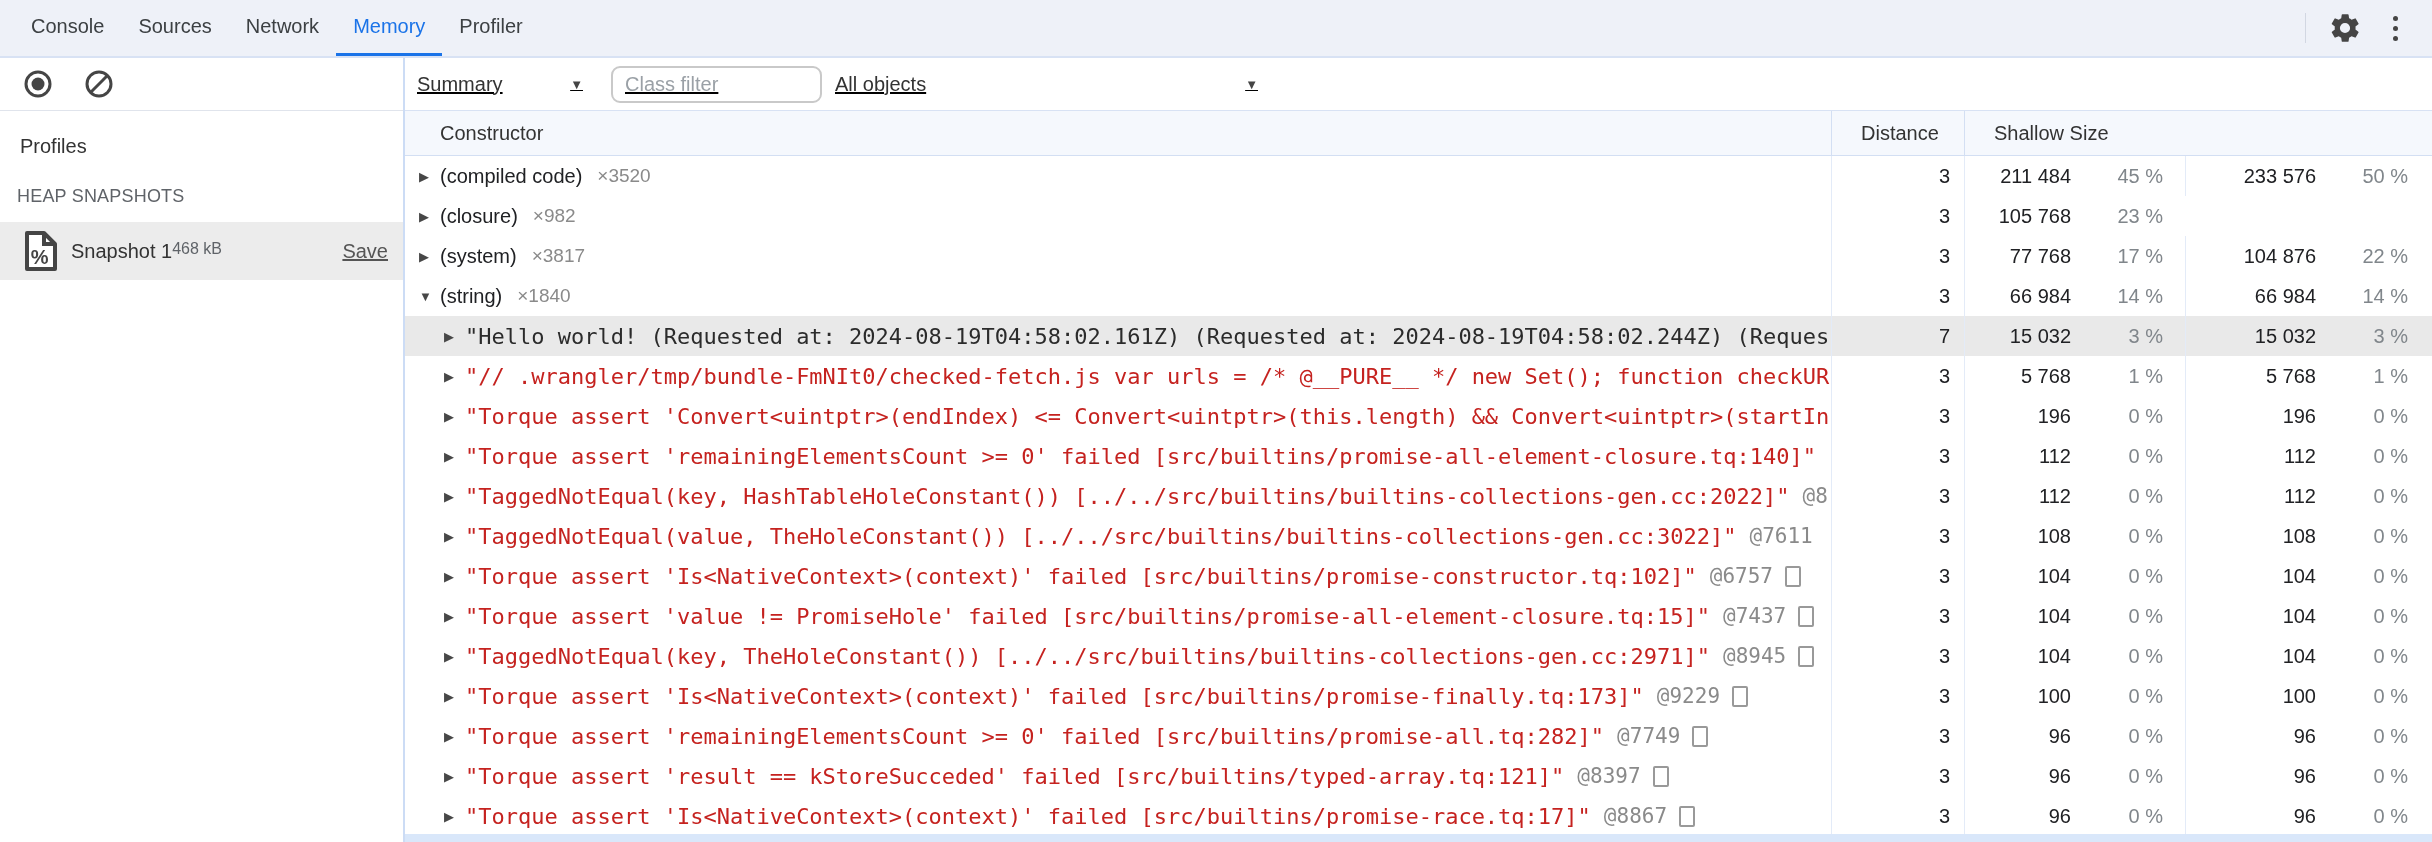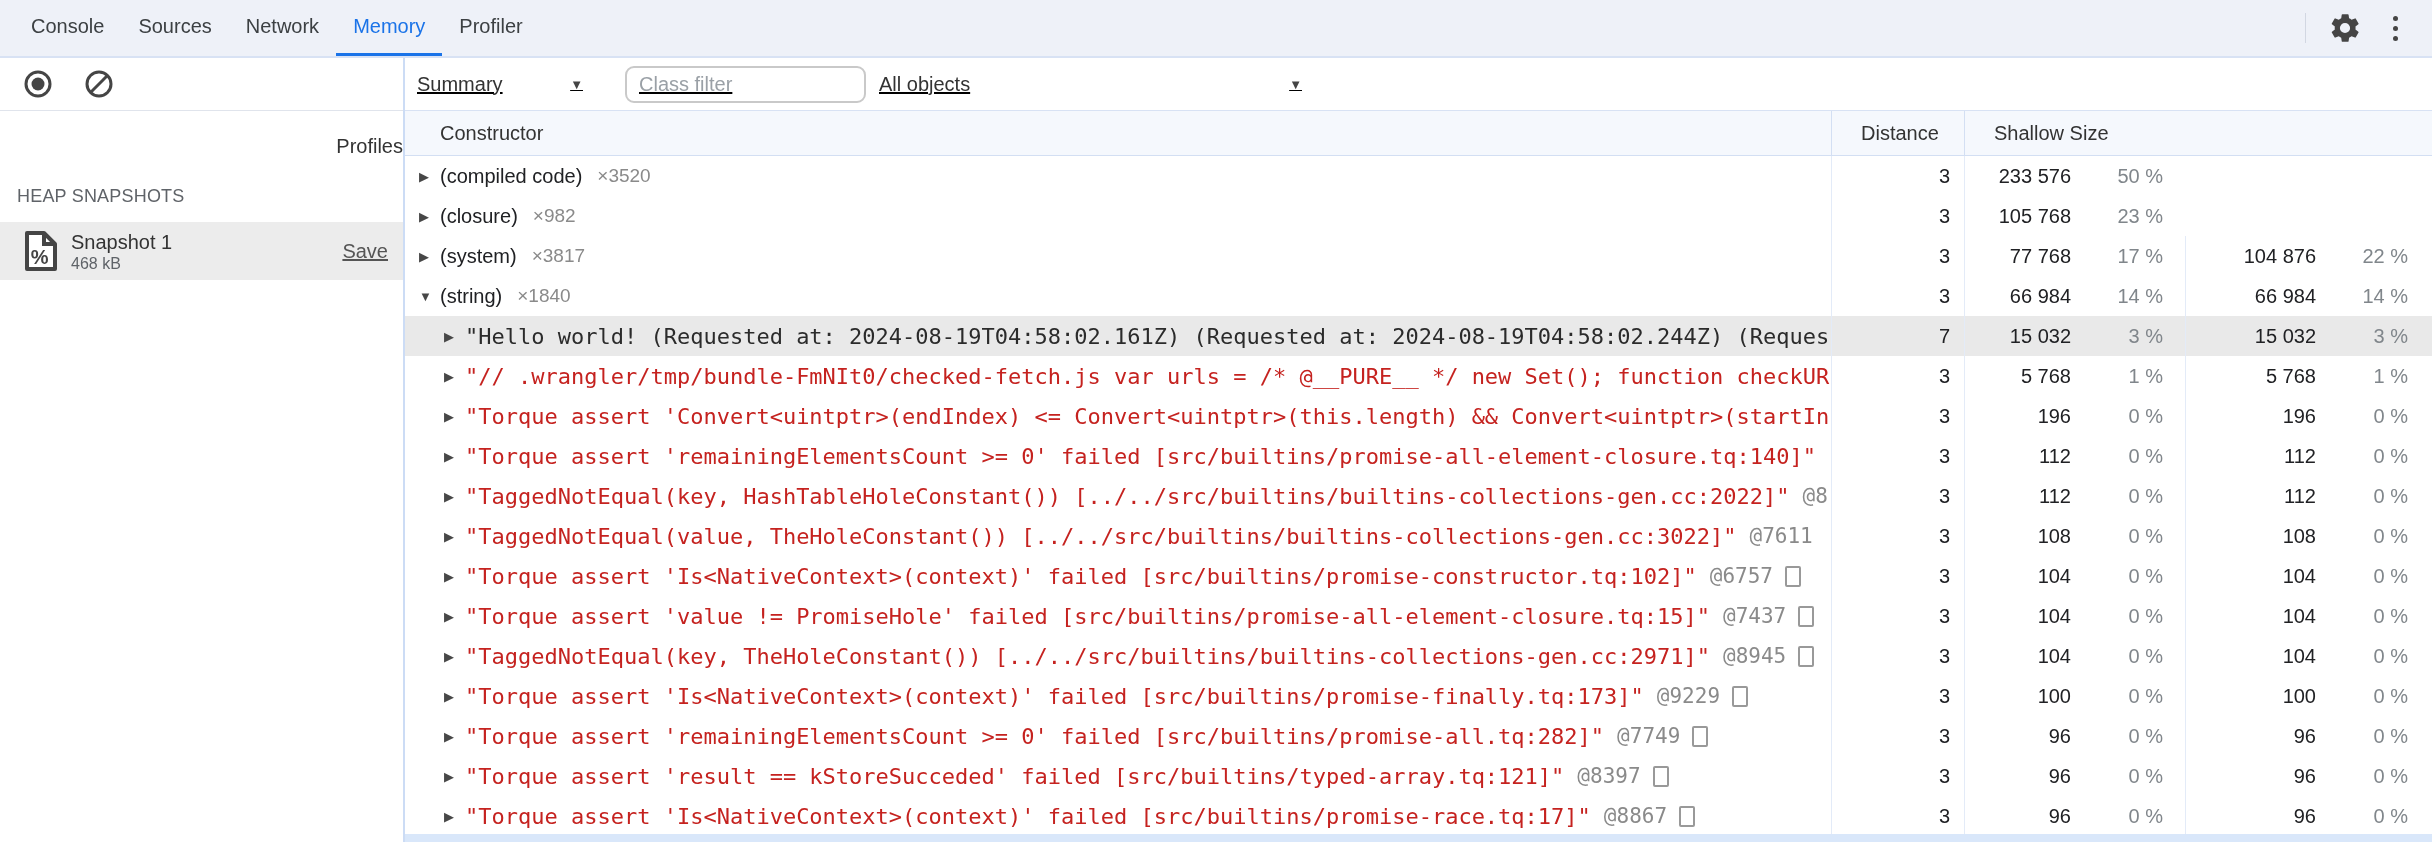--- a/index.html
+++ b/index.html
@@ -16,37 +16,37 @@
   .vdiv { width:1px; height:30px; background:#d2d7e2; margin-right:10px; }
   .iconbtn { width:42px; height:42px; display:flex; align-items:center; justify-content:center; }
   .kebab { display:flex; flex-direction:column; gap:5px; }
   .kebab i { width:5px; height:5px; border-radius:50%; background:#454545; }
 
   
   .main { display:flex; height:786px; }
   .sidebar { width:405px; flex:0 0 405px; border-right:2px solid #ccdcf5; background:#fff; }
   .side-toolbar { height:53px; border-bottom:1px solid #e0e4ec; display:flex; align-items:center;
                   padding-left:17px; gap:19px; }
-  .profiles-label { margin:24px 0 0 20px; font-size:20px; color:#333;text-align:right; }
+  .profiles-label { margin:24px 0 0 20px; font-size:20px; color:#333; }
   .section-label { margin:28px 0 0 17px; font-size:18px; color:#5f6368; letter-spacing:.2px; }
   .snapshot-item { margin-top:15px; height:58px; background:#ececec; display:flex;
                    align-items:center; padding:0 15px 0 24px; }
-  .snap-texts { margin-left:13px; display:flex; flex-direction:column; justify-content:flex-end; }
+  .snap-texts { margin-left:13px; display:flex; flex-direction:row; justify-content:flex-end; }
   .snap-name { font-size:20px; color:#333; line-height:24px; }
   .snap-size { font-size:16px; color:#5f6368; line-height:19px; }
   .save-link { margin-left:auto; font-size:20px; color:#555; text-decoration:underline; cursor:pointer; }
 
   
   .content { flex:1; display:flex; flex-direction:column; position:relative; background:#fff; }
   .ctoolbar { height:53px; border-bottom:1px solid #d8e2f4; display:flex; align-items:center;
               padding-left:12px;text-decoration:underline; }
   .select-plain { width:172px; display:flex; align-items:center; justify-content:space-between;
                   font-size:20px; color:#333; padding-right:6px; }
   .dd-arrow { font-size:13px; color:#454545; }
-  .class-filter { margin-left:36px; width:241px; height:37px; border:2px solid #c9c9c9;
+  .class-filter { margin-left:22px; width:211px; height:37px; border:2px solid #c9c9c9;
                   border-radius:9px; font-size:20px; padding:0 12px; color:#333; outline:none;
                   font-family:"Liberation Sans", sans-serif; background:#fff; }
   .class-filter::placeholder { color:#9aa0a6; }
   .select-wide { margin-left:13px; width:423px; display:flex; align-items:center;
                  justify-content:space-between; font-size:20px; color:#333; }
 
   
   .grid-header { height:45px; background:#f5f8fd; border-bottom:1px solid #d3dff3;
                  display:grid; grid-template-columns:1426px 133px 221px 245px; align-items:center; }
   .grid-header .hcell { font-size:20px; color:#333; padding-left:35px; height:100%;
@@ -164,20 +164,24 @@
 
     <div class="rows">
         <div class="row">
           <div class="cell c-constructor lvl0">
             <span class="tri">▶</span>
             <span class="rname sans">(compiled code)</span>
             <span class="rcount">×3520</span>
           </div>
           <div class="cell c-distance">3</div>
           <div class="cell c-size">
+            <span class="v">211 484</span>
+            <span class="p">45 %</span>
+          </div>
+          <div class="cell c-size">
             <span class="v">233 576</span>
             <span class="p">50 %</span>
           </div>
         </div>
         <div class="row">
           <div class="cell c-constructor lvl0">
             <span class="tri">▶</span>
             <span class="rname sans">(closure)</span>
             <span class="rcount">×982</span>
           </div>

